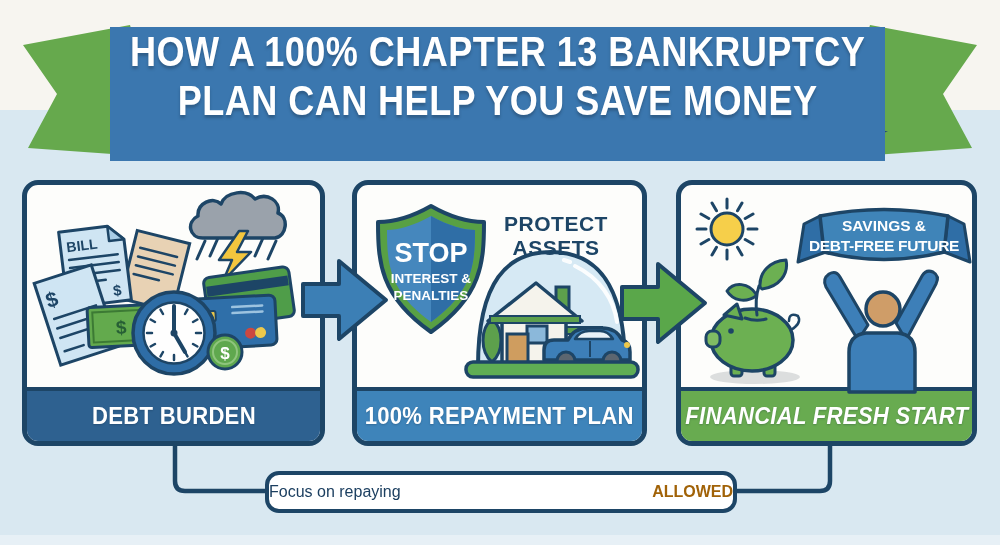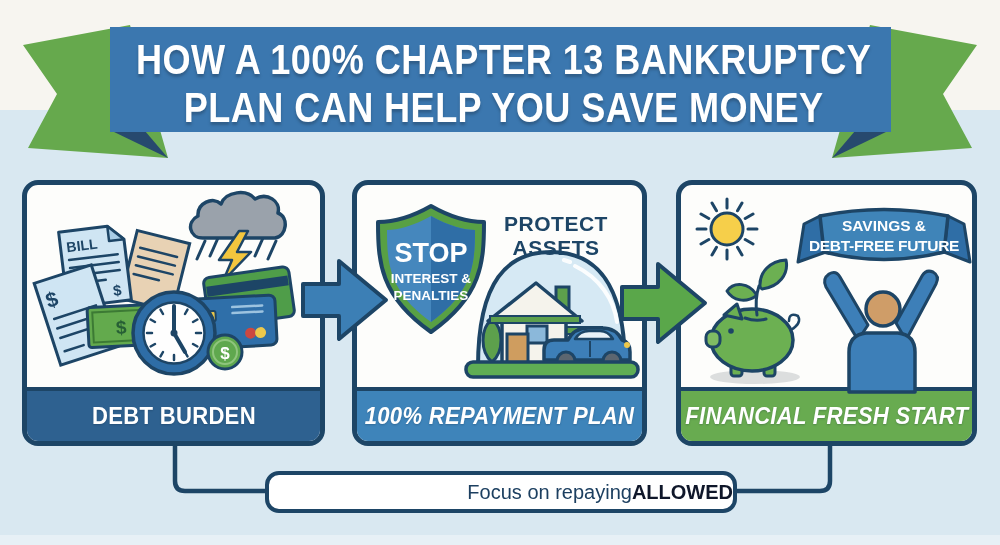--- a/index.html
+++ b/index.html
@@ -9,32 +9,32 @@
   .bg-bottom{position:absolute;left:0;bottom:0;width:1000px;height:10px;background:#e7f0f6;}
 
   .ribbon-svg,.connector-svg,.art-svg{position:absolute;left:0;top:0;width:1000px;height:545px;pointer-events:none;}
   .connector-svg{z-index:1;}
   .panel{position:absolute;top:180px;height:266px;background:#fdfdfb;border:5px solid #1d4566;border-radius:16px;box-sizing:border-box;overflow:hidden;z-index:2;}
   .panel-1{left:22px;width:303px;}
   .panel-2{left:352px;width:295px;}
   .panel-3{left:676px;width:301px;font-style:italic;}
   .panel-footer{position:absolute;left:0;right:0;bottom:0;height:54px;border-top:4px solid #1d4566;display:flex;align-items:center;justify-content:center;box-sizing:border-box;}
   .pf-1{background:#2e6190;}
-  .pf-2{background:#3e84ba;font-style:italic;}
+  .pf-2{background:#3e84ba;}
   .pf-3{background:#68ab50;}
   .panel-footer span{color:#ffffff;font-weight:bold;font-size:24px;letter-spacing:.3px;transform:scaleX(.92);white-space:nowrap;text-shadow:0 1px 2px rgba(10,30,50,.25);}
 
-  .banner{position:absolute;left:110px;top:27px;width:775px;height:105px;background:#3b77af;z-index:3;display:flex;flex-direction:column;align-items:center;justify-content:flex-end;padding-left:6px;}
+  .banner{position:absolute;left:110px;top:27px;width:775px;height:134px;background:#3b77af;z-index:3;display:flex;flex-direction:column;align-items:center;justify-content:flex-start;}
   .banner-inner{transform:scaleX(.84);text-align:center;}
   .banner-line{color:#ffffff;font-weight:bold;font-size:43px;line-height:1.13;letter-spacing:.5px;white-space:nowrap;text-shadow:0 3px 3px rgba(25,45,65,.35);}
   .ribbon-svg{z-index:2;}
   .art-svg{z-index:4;}
 
-  .note{position:absolute;left:265px;top:471px;width:472px;height:42px;background:#ffffff;border:4px solid #1d4566;border-radius:14px;box-sizing:border-box;display:flex;align-items:center;justify-content:flex-end;z-index:2;color:#1c3f60;font-size:20px;white-space:nowrap;}
-  .note strong{font-weight:bold;color:#0f172a;}
+  .note{position:absolute;left:265px;top:471px;width:472px;height:42px;background:#ffffff;border:4px solid #1d4566;border-radius:14px;box-sizing:border-box;display:flex;align-items:center;justify-content:space-between;z-index:2;color:#1c3f60;font-size:16px;white-space:nowrap;}
+  .note strong{font-weight:bold;color:#a16207;}
 
   svg text{font-family:"Liberation Sans",sans-serif;}
 </style>
 </head>
 <body>
 
 <div class="stage">
 
   <div class="bg-top"></div>
   <div class="bg-bottom"></div>

